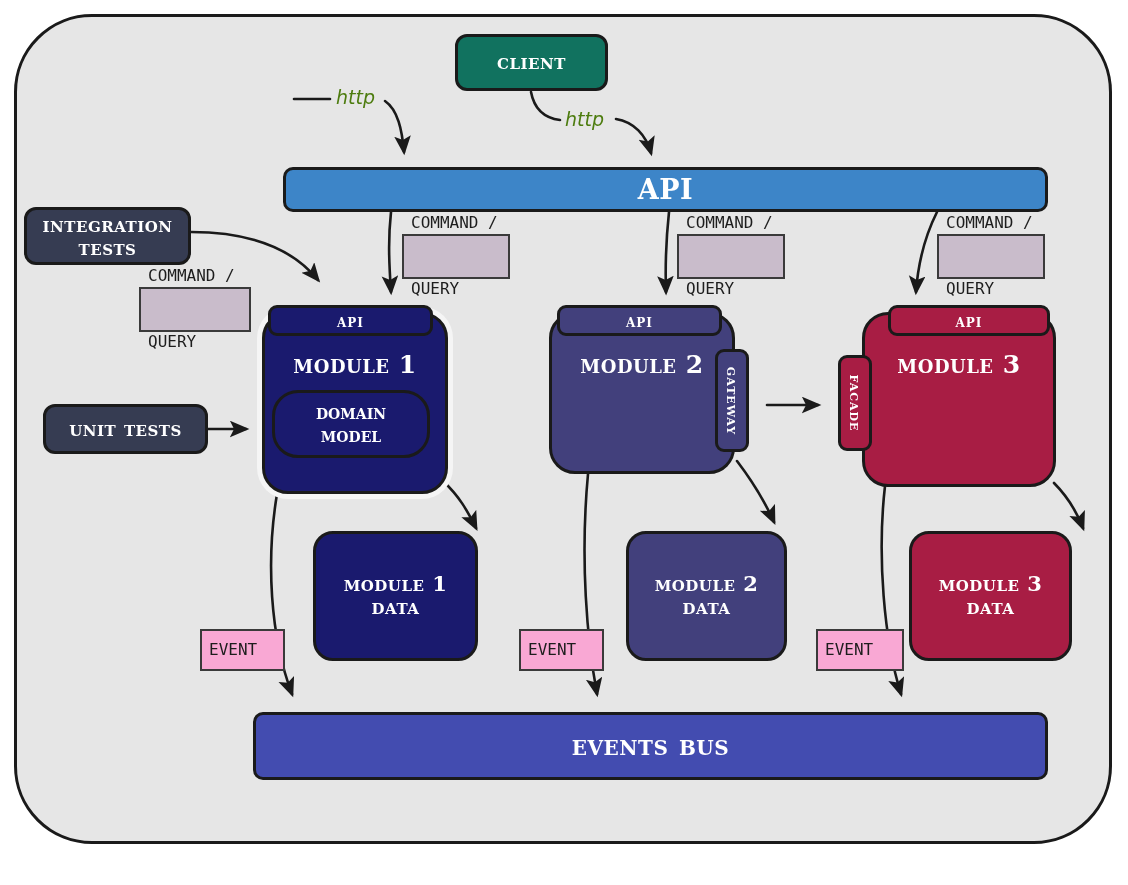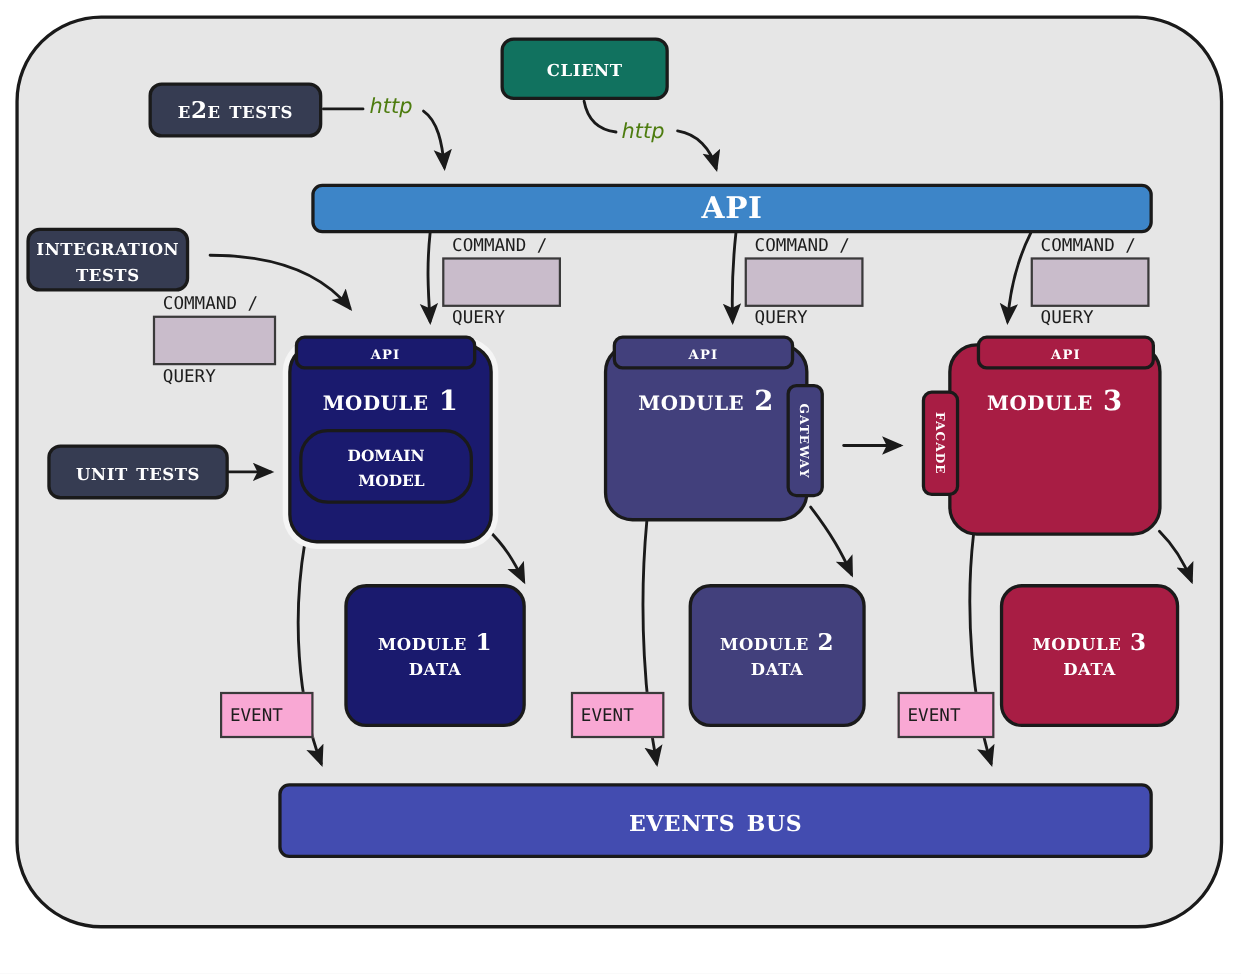--- a/index.html
+++ b/index.html
@@ -100,21 +100,21 @@
     letter-spacing: 1px;
   }
   .module-api.m1 { background: #1a1a6e; }
   .module-api.m2 { background: #42407c; }
   .module-api.m3 { background: #a81d44; }
   .domain-model {
     position: absolute;
     display: flex;
     align-items: center;
     justify-content: center;
-    text-align: right;
+    text-align: center;
     box-sizing: border-box;
     background: #1a1a6e;
     border: 3px solid #1a1a1a;
     border-radius: 26px;
     color: #ffffff;
     font-size: 20px;
     font-weight: 700;
     line-height: 1.15;
     font-family: "DejaVu Serif", serif;
   }
@@ -210,25 +210,22 @@
       <path d="M767,405 L818,405" marker-end="url(#ah)"></path>
 
       <path d="M277,494 C266,560 270,636 292,694" marker-end="url(#ah)"></path>
 
       <path d="M588,474 C580,560 587,640 597,694" marker-end="url(#ah)"></path>
 
       <path d="M885,486 C877,556 884,640 901,694" marker-end="url(#ah)"></path>
     </g>
   </svg>
 
-  <div class="node test-box smallcaps" style="left:135px; top:75px; width:158px; height:50px;">
-    <span>E2E Tests</span>
-  </div>
-
-  <div class="node test-box smallcaps" style="left:24px; top:207px; width:148px; height:58px; line-height:1.1;">
+
+  <div class="node test-box smallcaps" style="left:24px; top:207px; width:167px; height:58px; line-height:1.1;">
     <span>Integration tests</span>
   </div>
 
   <div class="node test-box smallcaps" style="left:43px; top:404px; width:165px; height:50px;">
     <span>Unit tests</span>
   </div>
 
   <div class="node client-box smallcaps" style="left:455px; top:34px; width:153px; height:57px;">
     <span>Client</span>
   </div>

